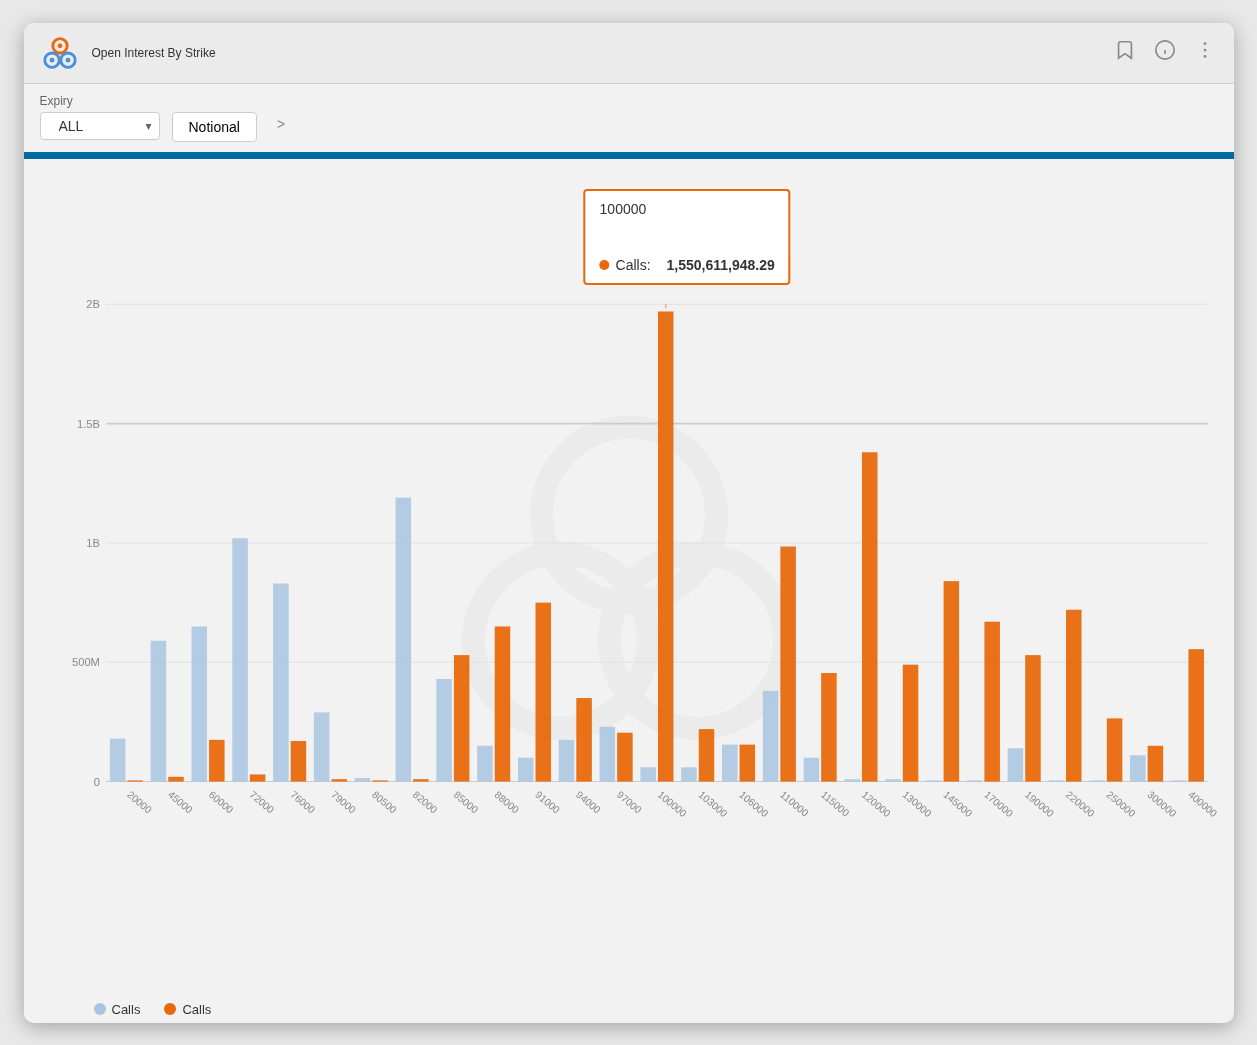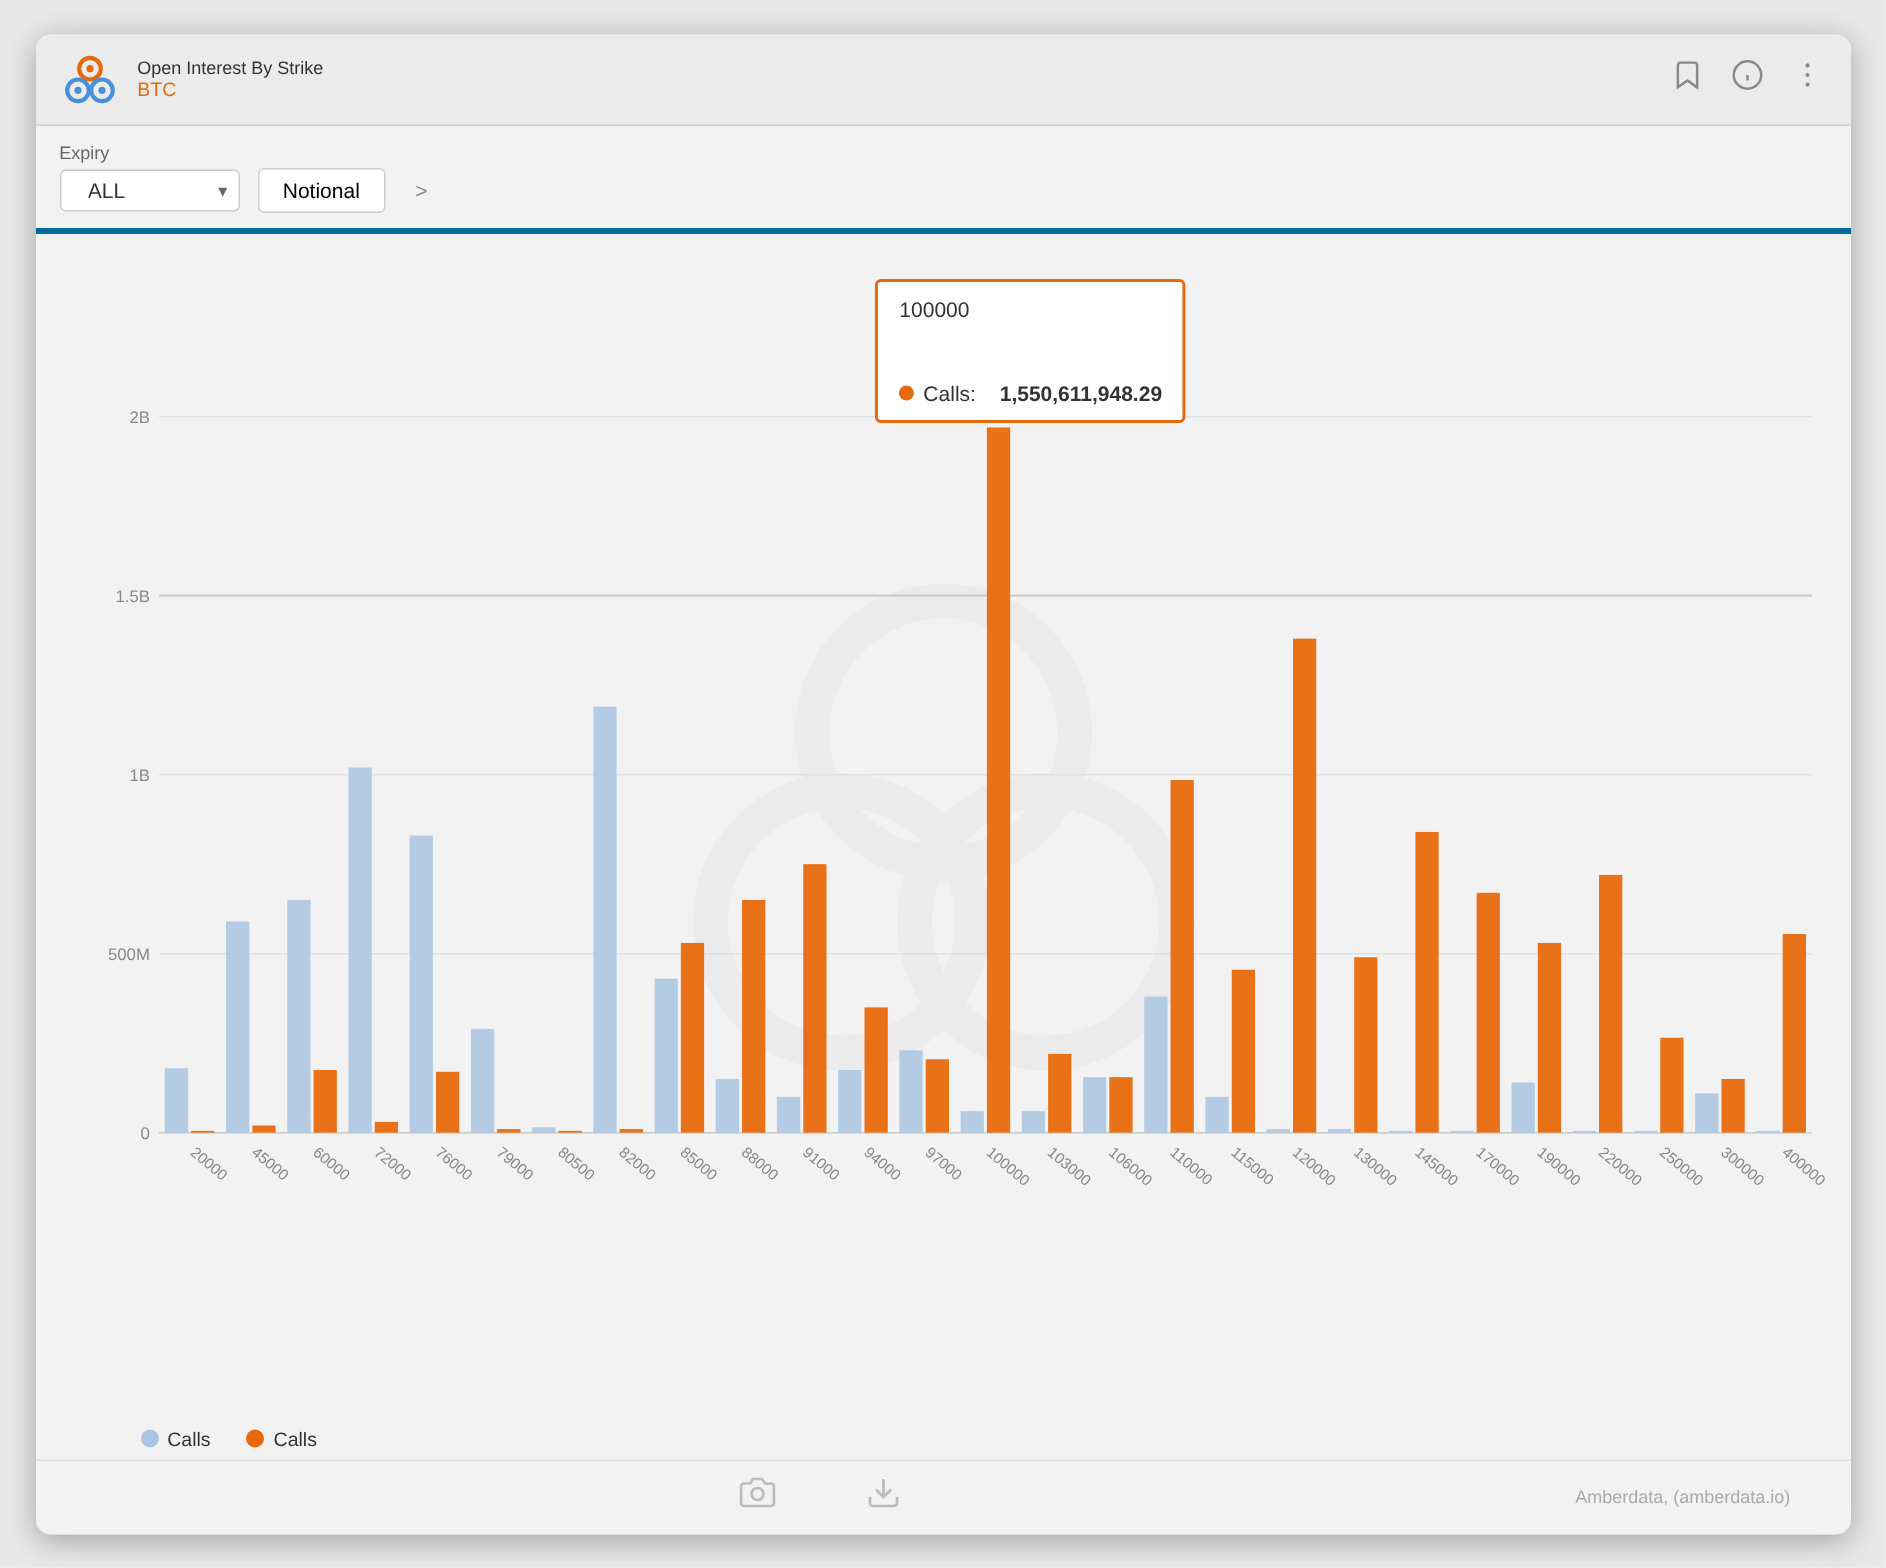--- a/index.html
+++ b/index.html
@@ -59,23 +59,23 @@
       border: none;
       cursor: pointer;
       color: #888;
       font-size: 18px;
       padding: 2px;
     }
     .toolbar {
       background: #f2f2f2;
       padding: 10px 16px;
       display: flex;
-      align-items: center;
+      align-items: flex-start;
       gap: 12px;
-      border-bottom: 4px solid #0369a1;
+      border-bottom: 7px solid #0369a1;
     }
     .toolbar-label {
       font-size: 12px;
       color: #666;
       margin-bottom: 4px;
     }
     .toolbar-group {
       display: flex;
       flex-direction: column;
     }
@@ -235,21 +235,20 @@
     <svg class="titlebar-logo" viewBox="0 0 50 50">
       <circle cx="25" cy="16" r="9" fill="none" stroke="#e8690b" stroke-width="3.5"></circle>
       <circle cx="15" cy="34" r="9" fill="none" stroke="#4a90d9" stroke-width="3.5"></circle>
       <circle cx="35" cy="34" r="9" fill="none" stroke="#4a90d9" stroke-width="3.5"></circle>
       <circle cx="25" cy="16" r="3" fill="#e8690b"></circle>
       <circle cx="15" cy="34" r="3" fill="#4a90d9"></circle>
       <circle cx="35" cy="34" r="3" fill="#4a90d9"></circle>
     </svg>
     <div class="titlebar-text">
       <div class="titlebar-title">Open Interest By Strike</div>
-      <div class="titlebar-subtitle">BTC</div>
     </div>
     <div class="titlebar-actions">
       <button class="titlebar-icon-btn" title="Bookmark">
         <svg width="22" height="22" viewBox="0 0 24 24" fill="none" stroke="#888" stroke-width="1.8">
           <path d="M19 21l-7-5-7 5V5a2 2 0 012-2h10a2 2 0 012 2z"></path>
         </svg>
       </button>
       <button class="titlebar-icon-btn" title="Info">
         <svg width="22" height="22" viewBox="0 0 24 24" fill="none" stroke="#888" stroke-width="1.8">
           <circle cx="12" cy="12" r="10"></circle>
@@ -399,31 +398,13 @@
     <div class="legend-item">
       <div class="legend-dot puts"></div>
       <span>Calls</span>
     </div>
     <div class="legend-item">
       <div class="legend-dot calls"></div>
       <span>Calls</span>
     </div>
   </div>
 
-  <div class="footer">
-    <div class="footer-icons">
-      <button class="footer-icon-btn" title="Screenshot">
-        <svg width="24" height="24" viewBox="0 0 24 24" fill="none" stroke="#bbb" stroke-width="1.8">
-          <path d="M23 19a2 2 0 01-2 2H3a2 2 0 01-2-2V8a2 2 0 012-2h4l2-3h6l2 3h4a2 2 0 012 2z"></path>
-          <circle cx="12" cy="13" r="4"></circle>
-        </svg>
-      </button>
-      <button class="footer-icon-btn" title="Download">
-        <svg width="24" height="24" viewBox="0 0 24 24" fill="none" stroke="#bbb" stroke-width="1.8">
-          <path d="M21 15v4a2 2 0 01-2 2H5a2 2 0 01-2-2v-4"></path>
-          <polyline points="7 10 12 15 17 10"></polyline>
-          <line x1="12" y1="15" x2="12" y2="3"></line>
-        </svg>
-      </button>
-    </div>
-    <div class="footer-credit">Amberdata, (amberdata.io)</div>
-  </div>
 </div>
 
 </body></html>

